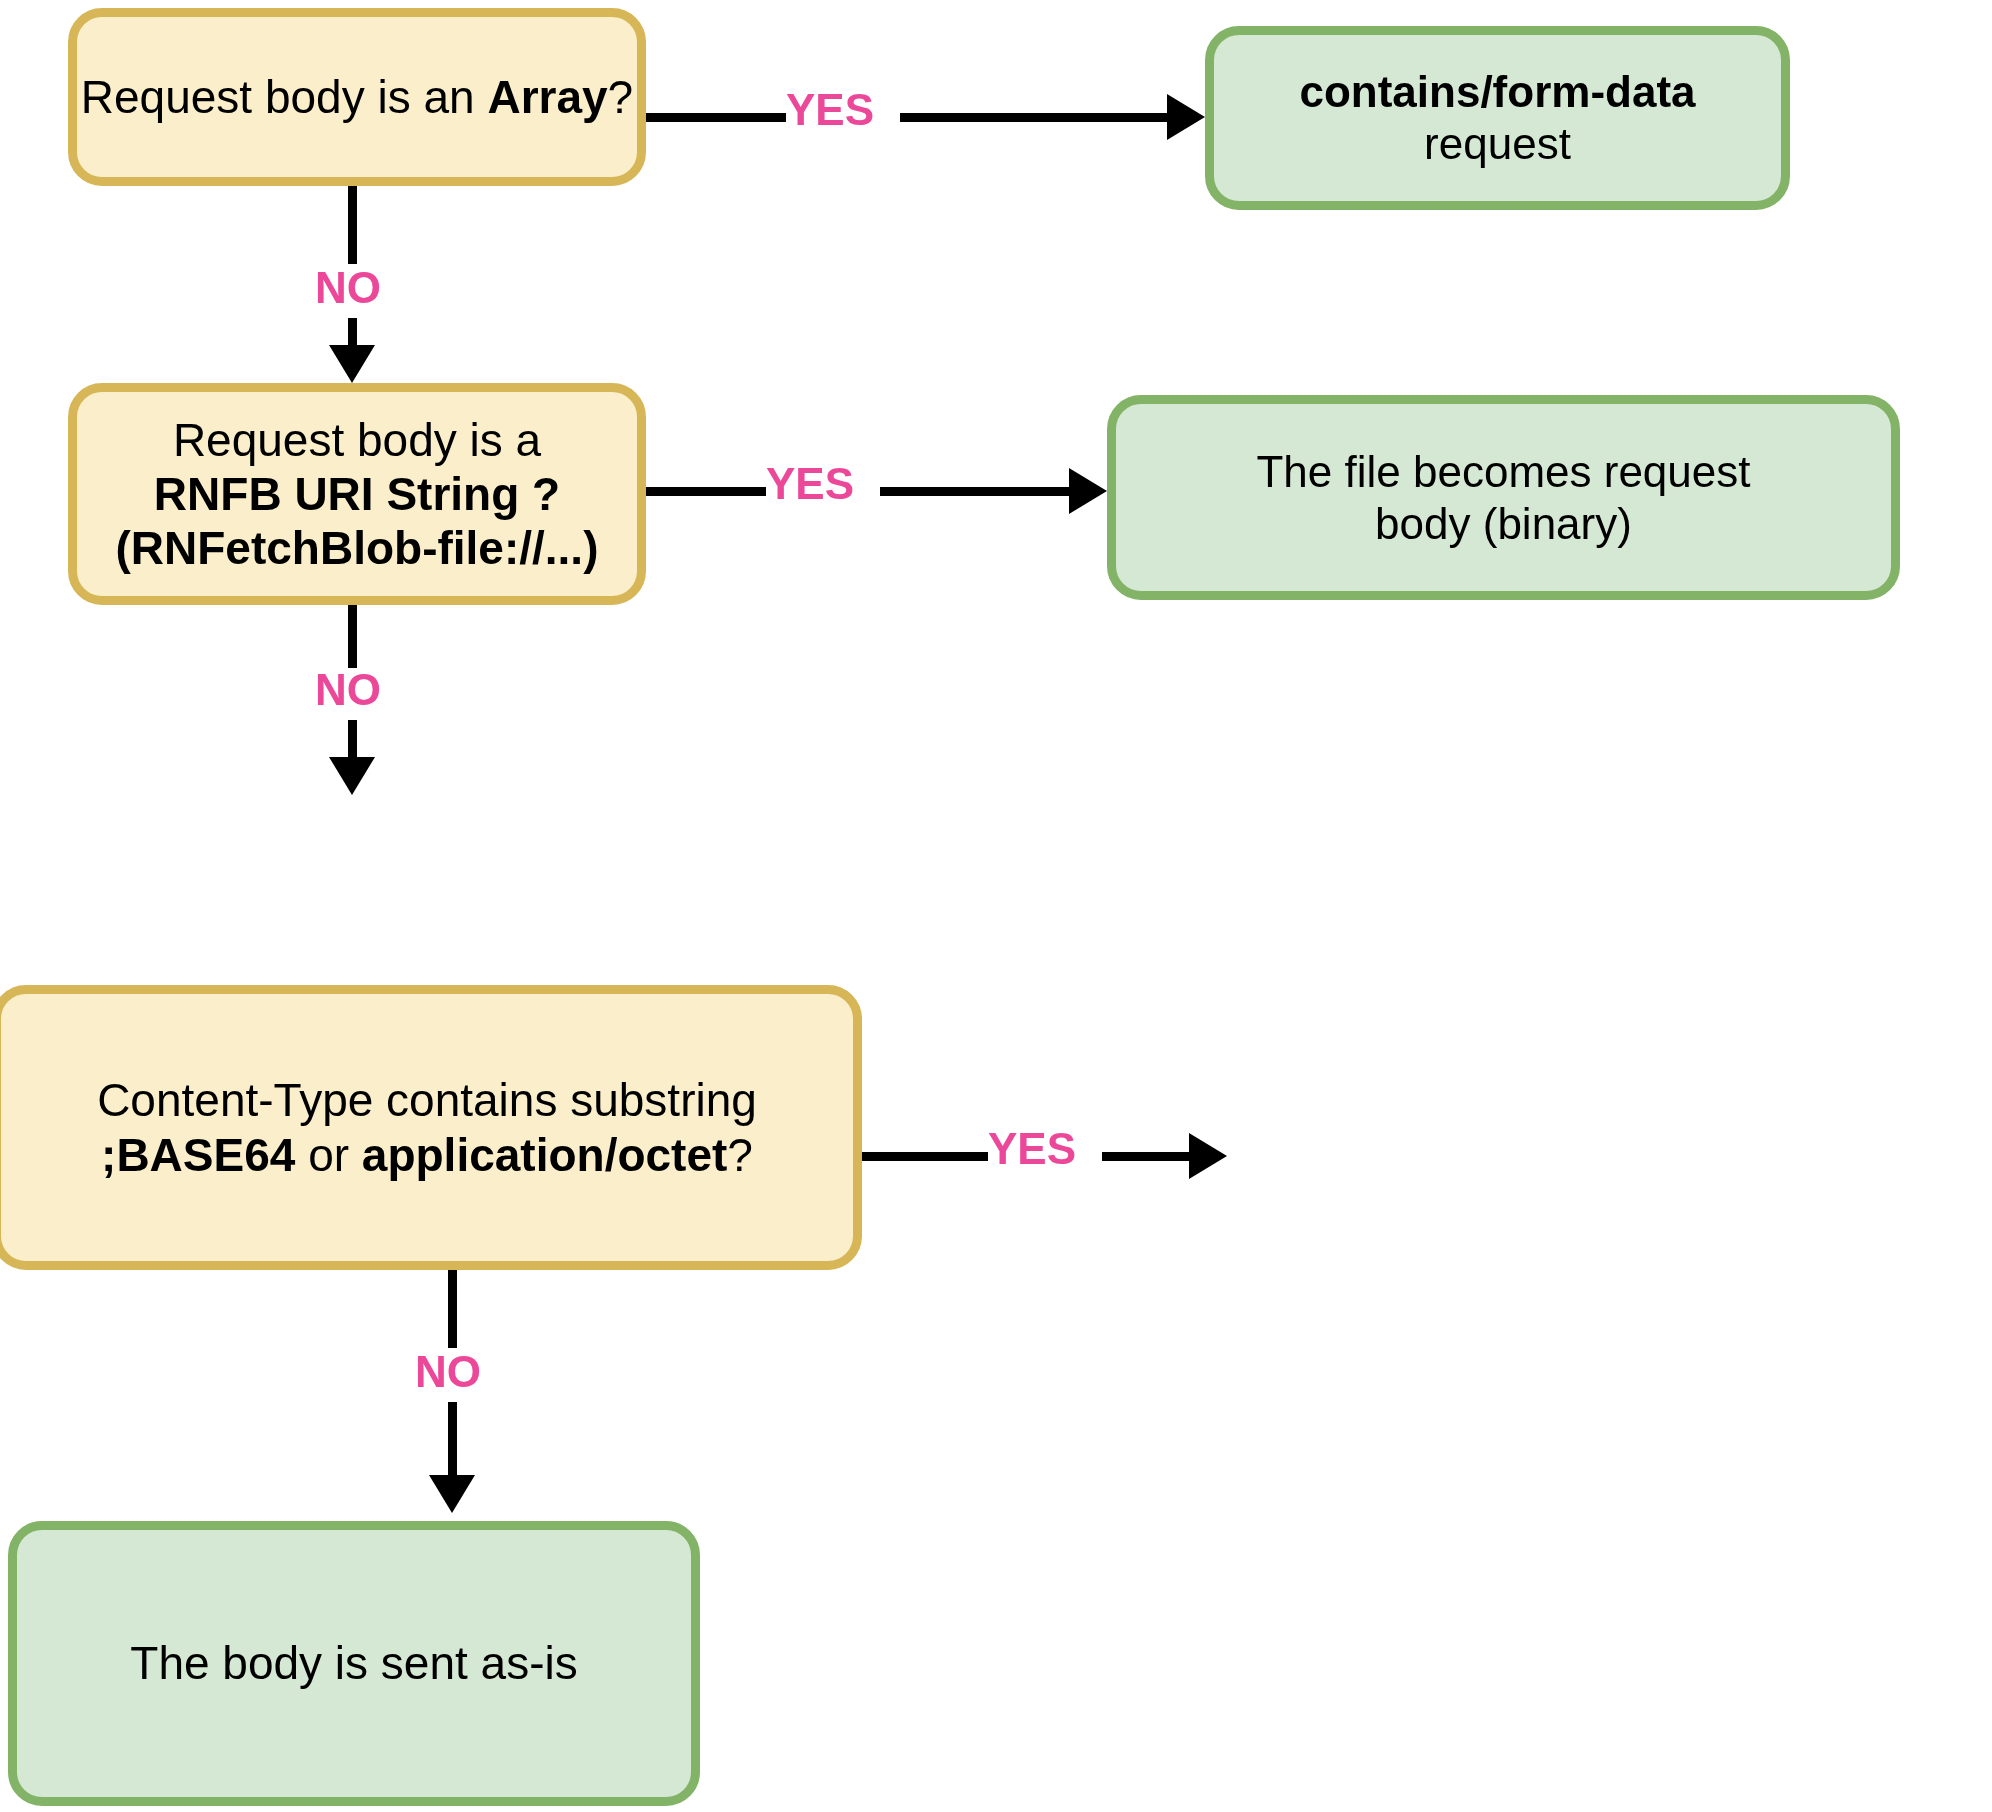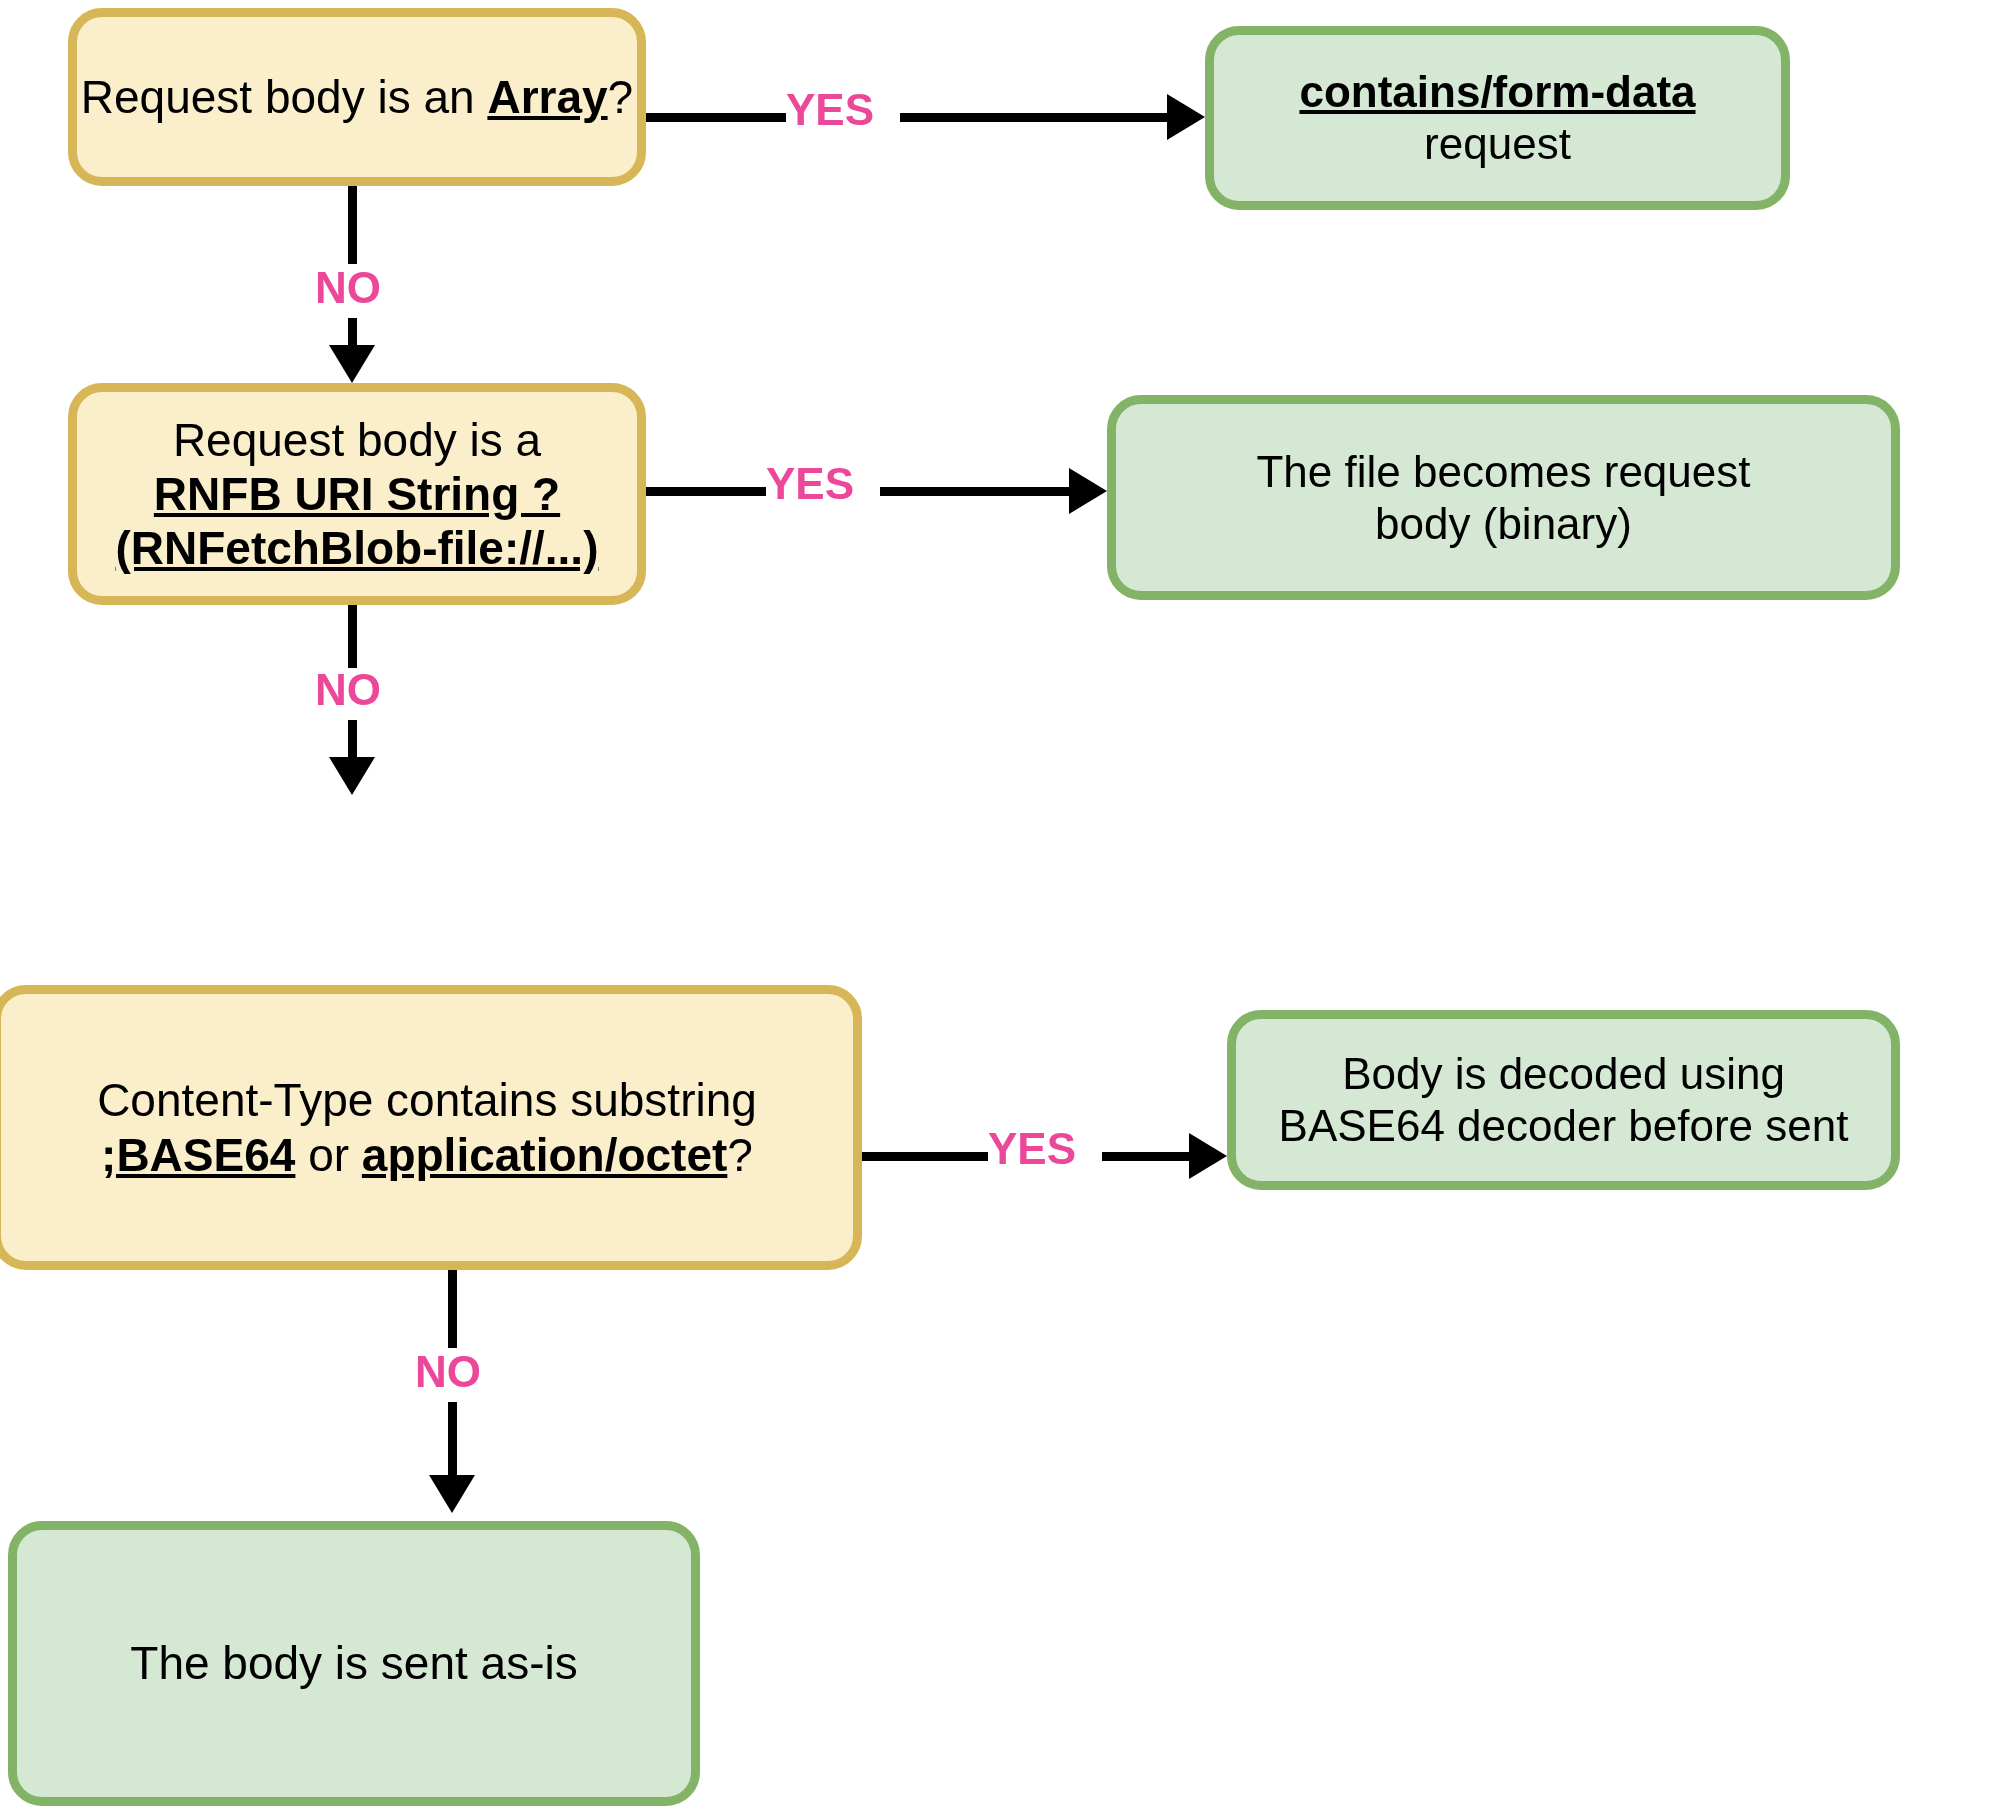--- a/index.html
+++ b/index.html
@@ -33,21 +33,21 @@
   .node.terminal {
     background: #D5E8D4;
     border: 9px solid #82B366;
     border-radius: 34px;
   }
   .node-text {
     padding: 0 18px;
     width: 100%;
   }
   .node-text .ln { display: block; white-space: nowrap; }
-  .node-text b { font-weight: bold; text-decoration: underline; }
+  .node-text b { font-weight: bold; }
 
   
   .vline {
     position: absolute;
     background: #000000;
     width: 9px;
   }
   .hline {
     position: absolute;
     background: #000000;
@@ -134,26 +134,20 @@
       <span class="ln">Content-Type contains substring</span>
       <span class="ln"><b>;BASE64</b><span> or </span><b>application/octet</b><span>?</span></span>
     </div>
   </div>
 
   <div class="hline" style="left:862px; top:1152px; width:126px;"></div>
   <div class="edge-label" style="left:988px; top:1127px; font-size:44px;">YES</div>
   <div class="hline" style="left:1102px; top:1152px; width:90px;"></div>
   <div class="arrow-right" style="left:1189px; top:1133px;"></div>
 
-  <div class="node terminal" style="left:1227px; top:1010px; width:673px; height:180px; font-size:44px;">
-    <div class="node-text">
-      <span class="ln">Body is decoded using</span>
-      <span class="ln">BASE64 decoder before sent</span>
-    </div>
-  </div>
 
   <div class="vline" style="left:448px; top:1270px; width:9px; height:78px;"></div>
   <div class="edge-label" style="left:415px; top:1350px; font-size:44px;">NO</div>
   <div class="vline" style="left:448px; top:1402px; width:9px; height:80px;"></div>
   <div class="arrow-down" style="left:429px; top:1475px;"></div>
 
   <div class="node terminal" style="left:8px; top:1521px; width:692px; height:285px; font-size:46px;">
     <div class="node-text">
       <span class="ln">The body is sent as-is</span>
     </div>

